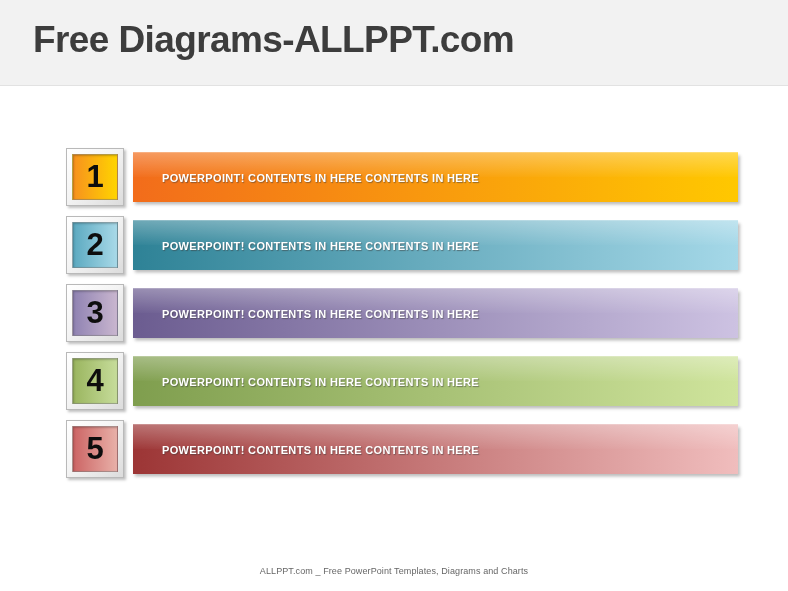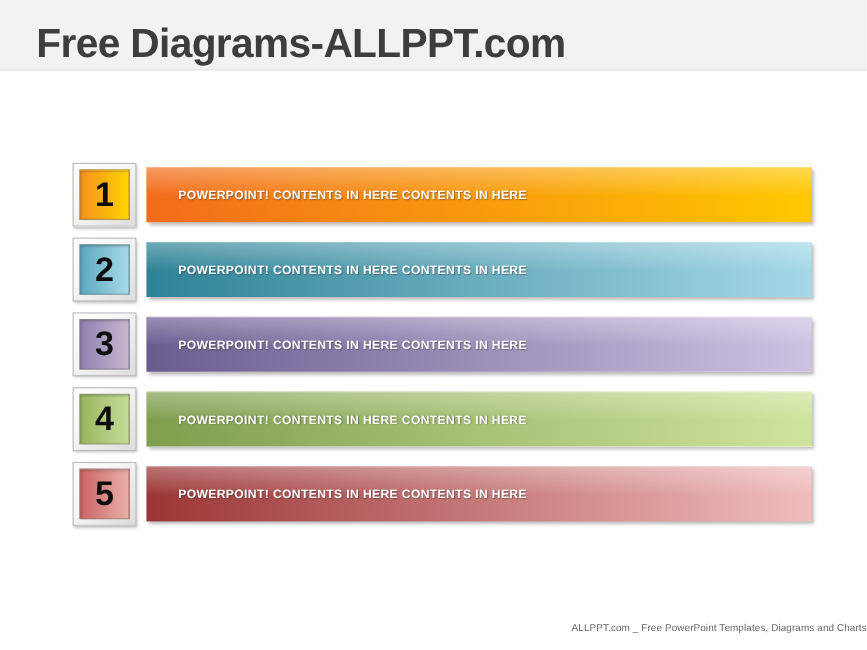--- a/index.html
+++ b/index.html
@@ -14,21 +14,21 @@
     overflow: hidden;
     position: relative;
   }
 
   
   .header-band {
     position: absolute;
     left: 0;
     top: 0;
     width: 788px;
-    height: 64px;
+    height: 86px;
     background: #f2f2f2;
     border-bottom: 1px solid #e2e2e2;
     box-sizing: border-box;
   }
   .header-title {
     position: absolute;
     left: 33px;
     top: 17px;
     font-size: 37px;
     font-weight: bold;
@@ -119,21 +119,21 @@
     white-space: nowrap;
     text-shadow: 0.8px 0.8px 1.1px rgba(60, 60, 60, 0.55);
   }
 
   
   .footer {
     position: absolute;
     left: 0;
     top: 566px;
     width: 788px;
-    text-align: right;
+    text-align: center;
     font-size: 9px;
     color: #666666;
     letter-spacing: 0.1px;
   }
 </style>
 </head>
 <body>
 
 <div class="header-band" style="background: rgb(242, 242, 242);">
   <div class="header-title" style="color: rgb(61, 61, 61);">Free Diagrams-ALLPPT.com</div>

